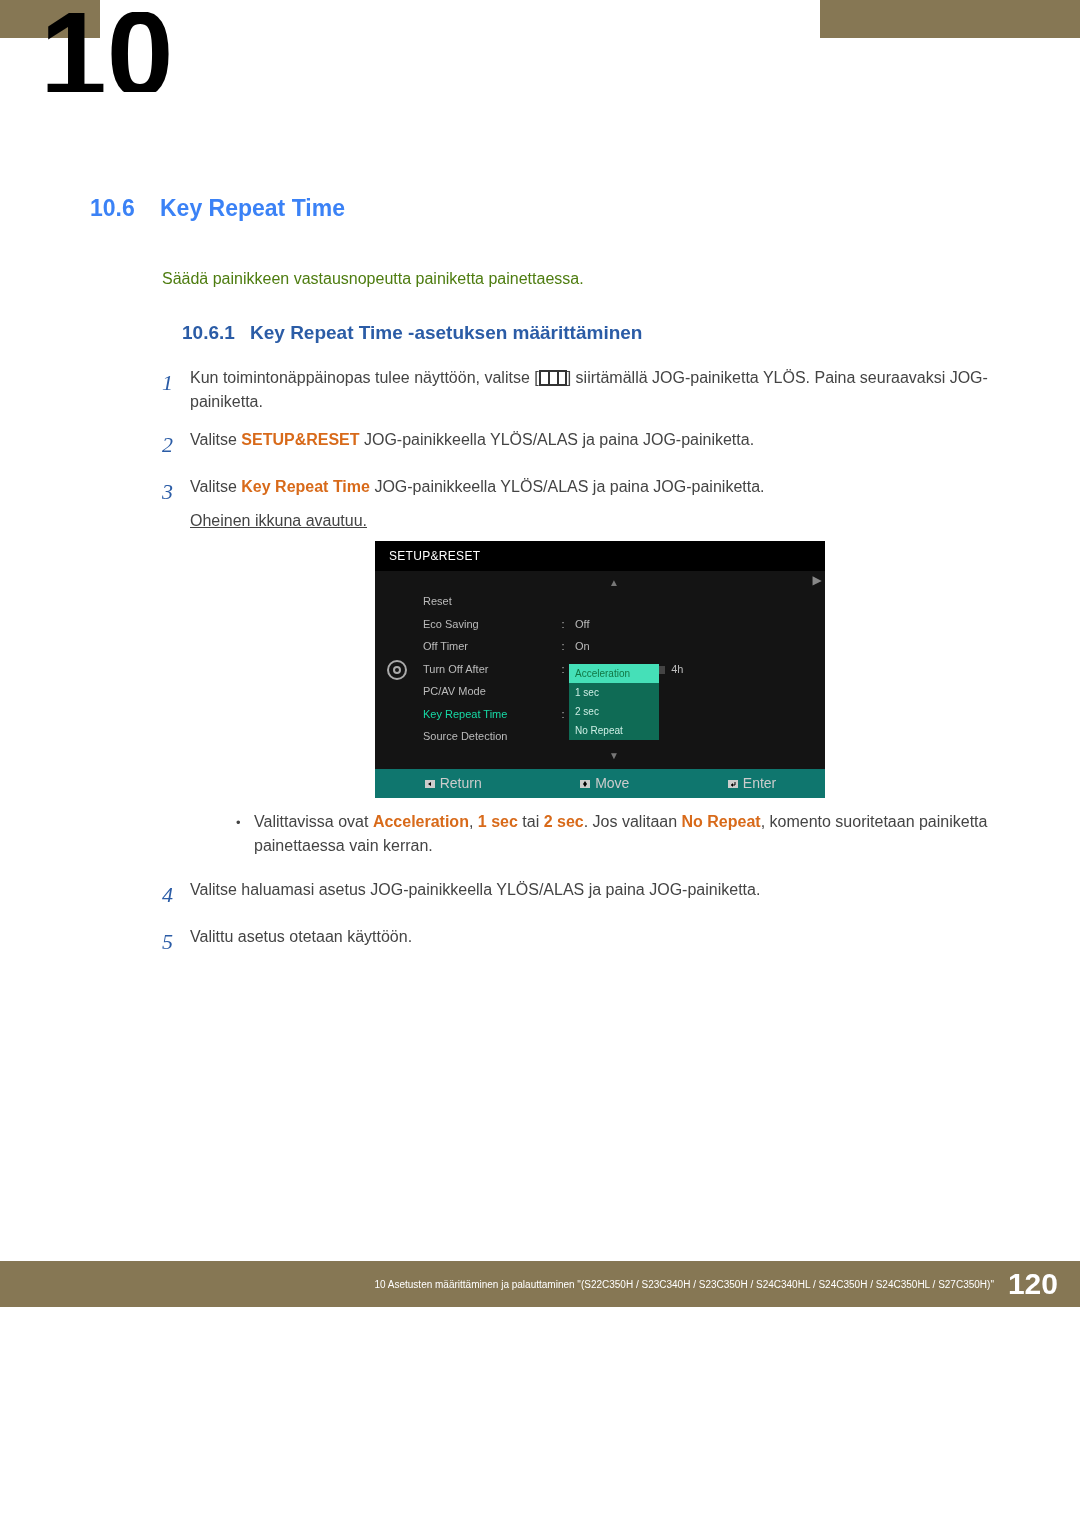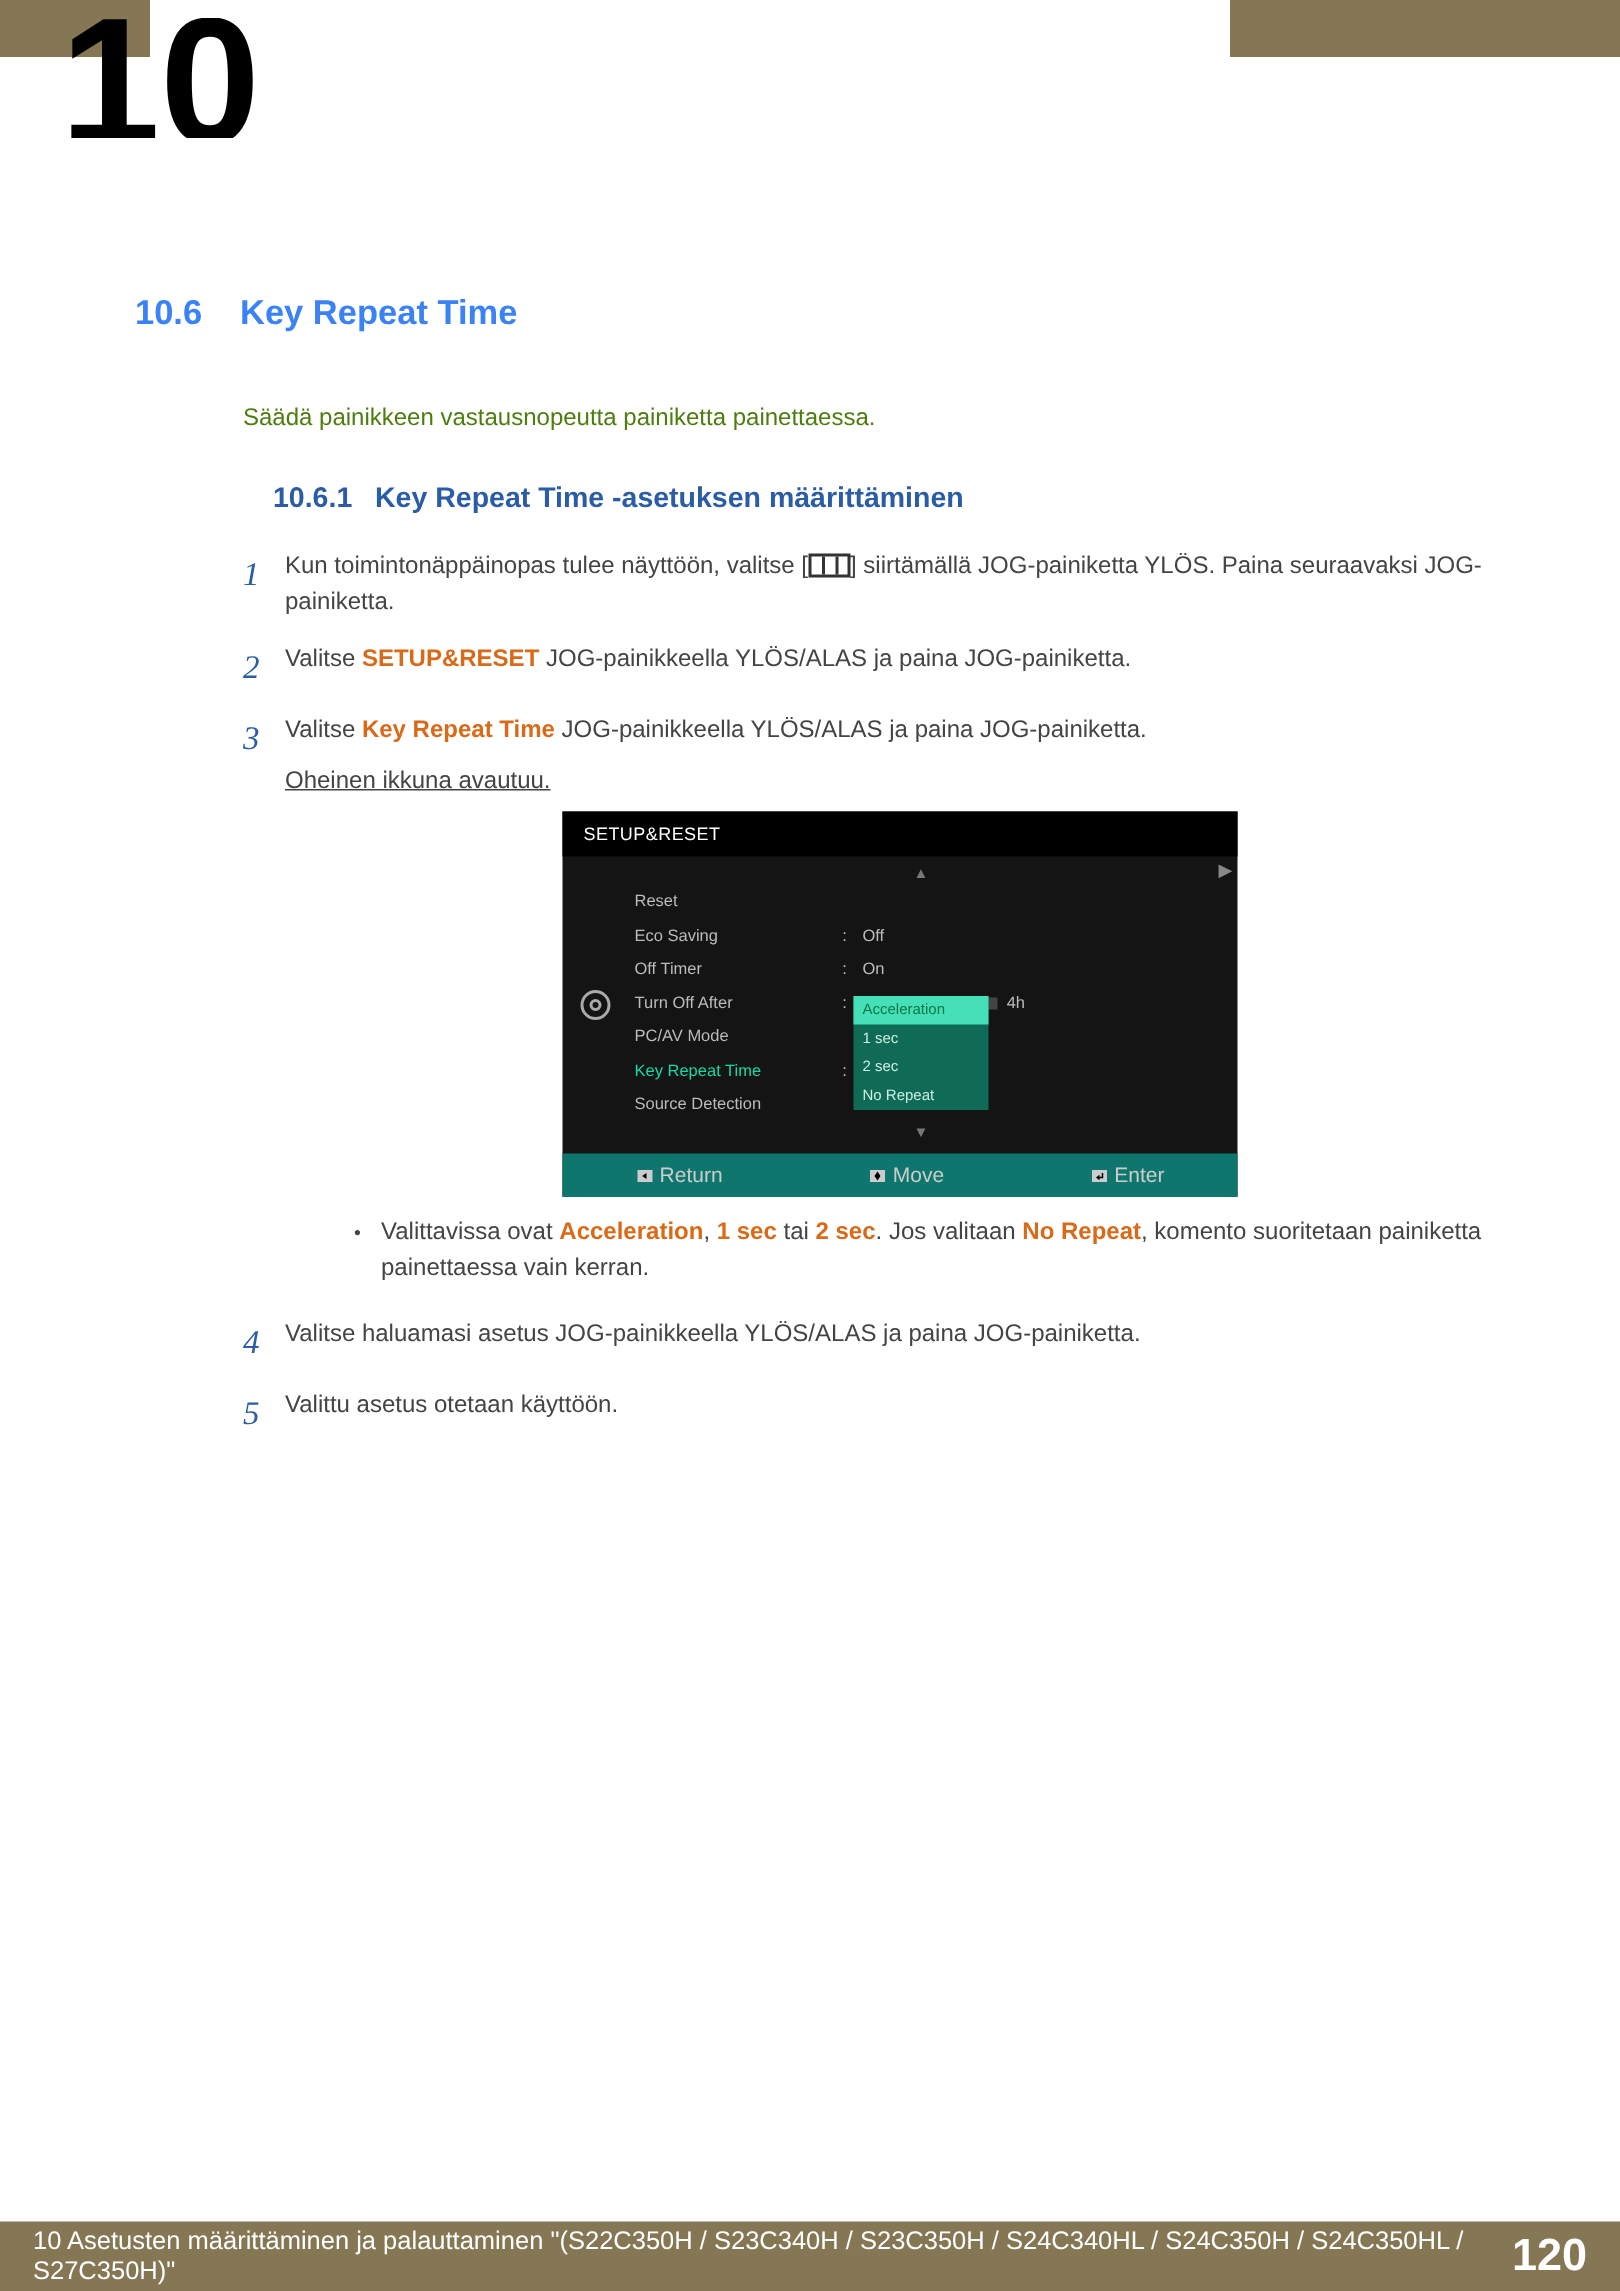--- a/index.html
+++ b/index.html
@@ -1,17 +1,17 @@
 <!DOCTYPE html>
 <html><head>
 <meta charset="utf-8">
 <style>
   * { margin: 0; padding: 0; box-sizing: border-box; }
   html, body { width: 1080px; height: 1527px; font-family: Arial, Helvetica, sans-serif; background: #fff; color: #333; }
-  .page { position: relative; width: 1080px; height: 1527px; }
+  .page { position: relative; width: 1080px; height: 1307px; }
   .top-strip { position: absolute; top: 0; left: 0; right: 0; height: 38px; background: #867754; }
   .chapter-badge { position: absolute; top: 12px; left: 40px; font-size: 120px; font-weight: 800; color: #000; line-height: 0.7; overflow: hidden; height: 80px; }
   .whitebox { position: absolute; top: 0; left: 100px; width: 720px; height: 38px; background: #fff; }
   .title-wrap { position: absolute; top: 42px; left: 178px; right: 70px; }
   .title { font-size: 33px; line-height: 1.25; font-weight: 700; color: #2b5ca6; }
   .section { position: absolute; left: 90px; right: 70px; top: 195px; }
   .h2 { font-size: 23px; font-weight: 700; color: #3b82f6; margin-bottom: 48px; }
   .h2 .num { display: inline-block; width: 70px; }
   .body-text { font-size: 16px; color: #4d7c0f; margin-left: 72px; margin-bottom: 34px; }
   .h3 { font-size: 19px; font-weight: 700; color: #2b5ca6; margin-left: 92px; margin-bottom: 22px; }
@@ -45,21 +45,21 @@
   .popup div { padding: 2px 6px; color: #cdeee4; font-size: 10px; }
   .popup .sel { background: #45e0b8; color: #174; }
   .arrow-r { width: 16px; text-align: center; color: #888; font-size: 12px; }
   .chev { text-align: center; color: #777; font-size: 10px; padding: 0; }
   .osd-foot { background: #0f766e; display: flex; justify-content: space-around; align-items: center; padding: 4px 0; font-size: 14px; color: #ccc; }
   .osd-foot span svg { vertical-align: middle; margin-right: 4px; }
   .bullet-sub { display: flex; margin: 6px 0 6px 46px; font-size: 16px; line-height: 1.5; }
   .bullet-sub .dot { width: 18px; flex: none; }
   .bullet-sub .dot::before { content: "•"; font-size: 13px; }
   .footer { position: absolute; bottom: 0; left: 0; right: 0; height: 46px; background: #867754; display: flex; align-items: center; justify-content: flex-end; padding: 0 22px; color: #fff; }
-  .footer .bc { font-size: 17px; }
+  .footer .bc { font-size: 10px; margin-right: 14px; }
   .footer .pg { font-size: 30px; font-weight: 700; }
 </style>
 </head>
 <body>
 
 <div class="page">
   <div class="top-strip"></div>
   <div class="whitebox"></div>
   <div class="chapter-badge">10</div>
 

